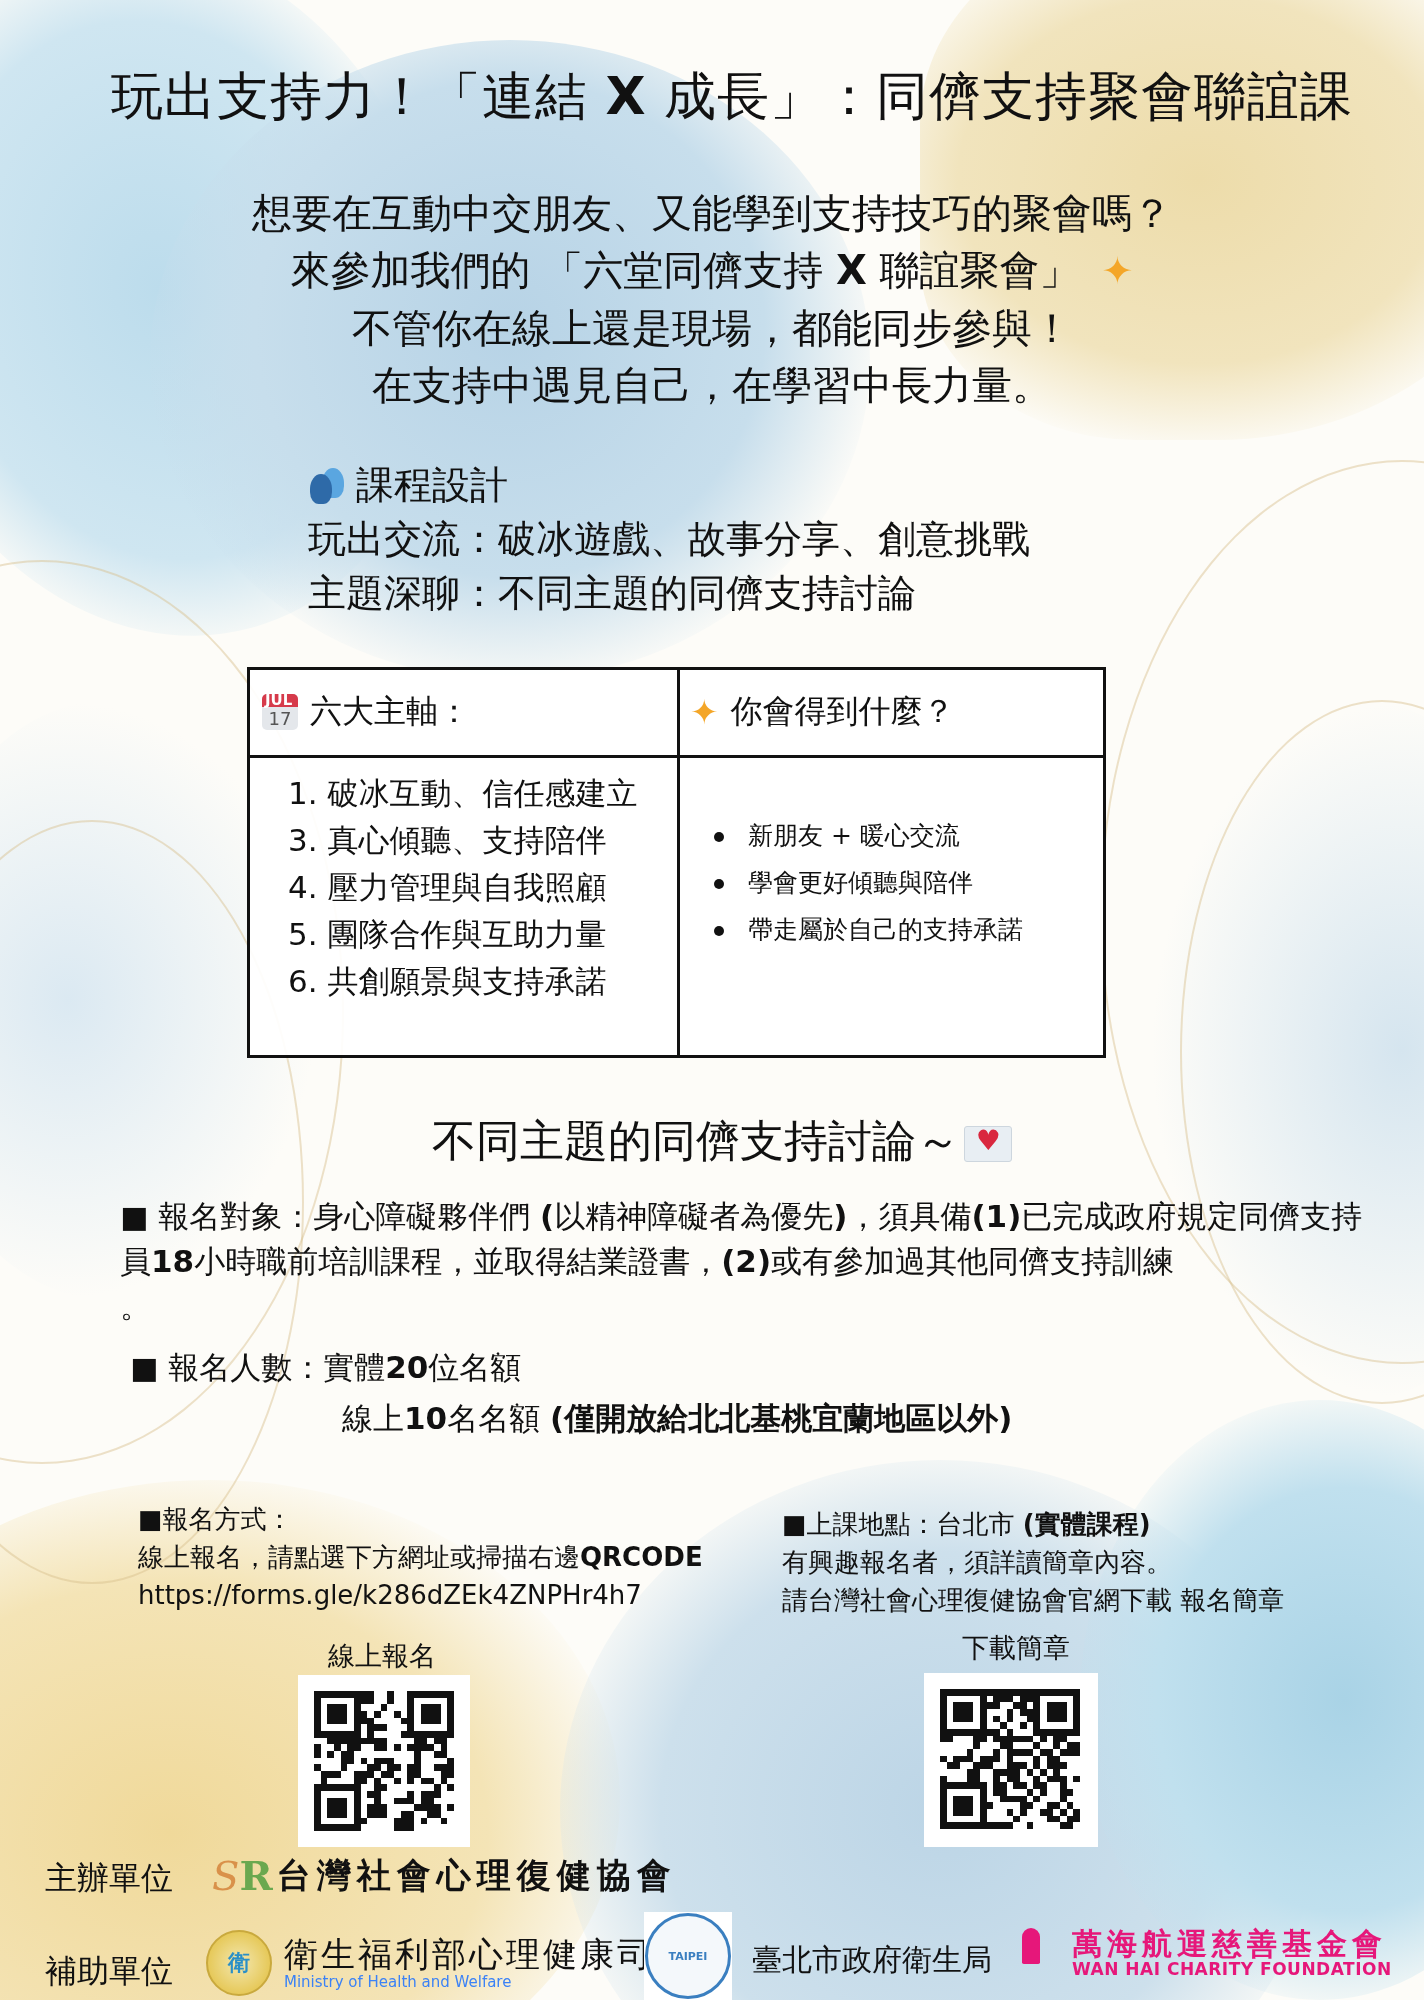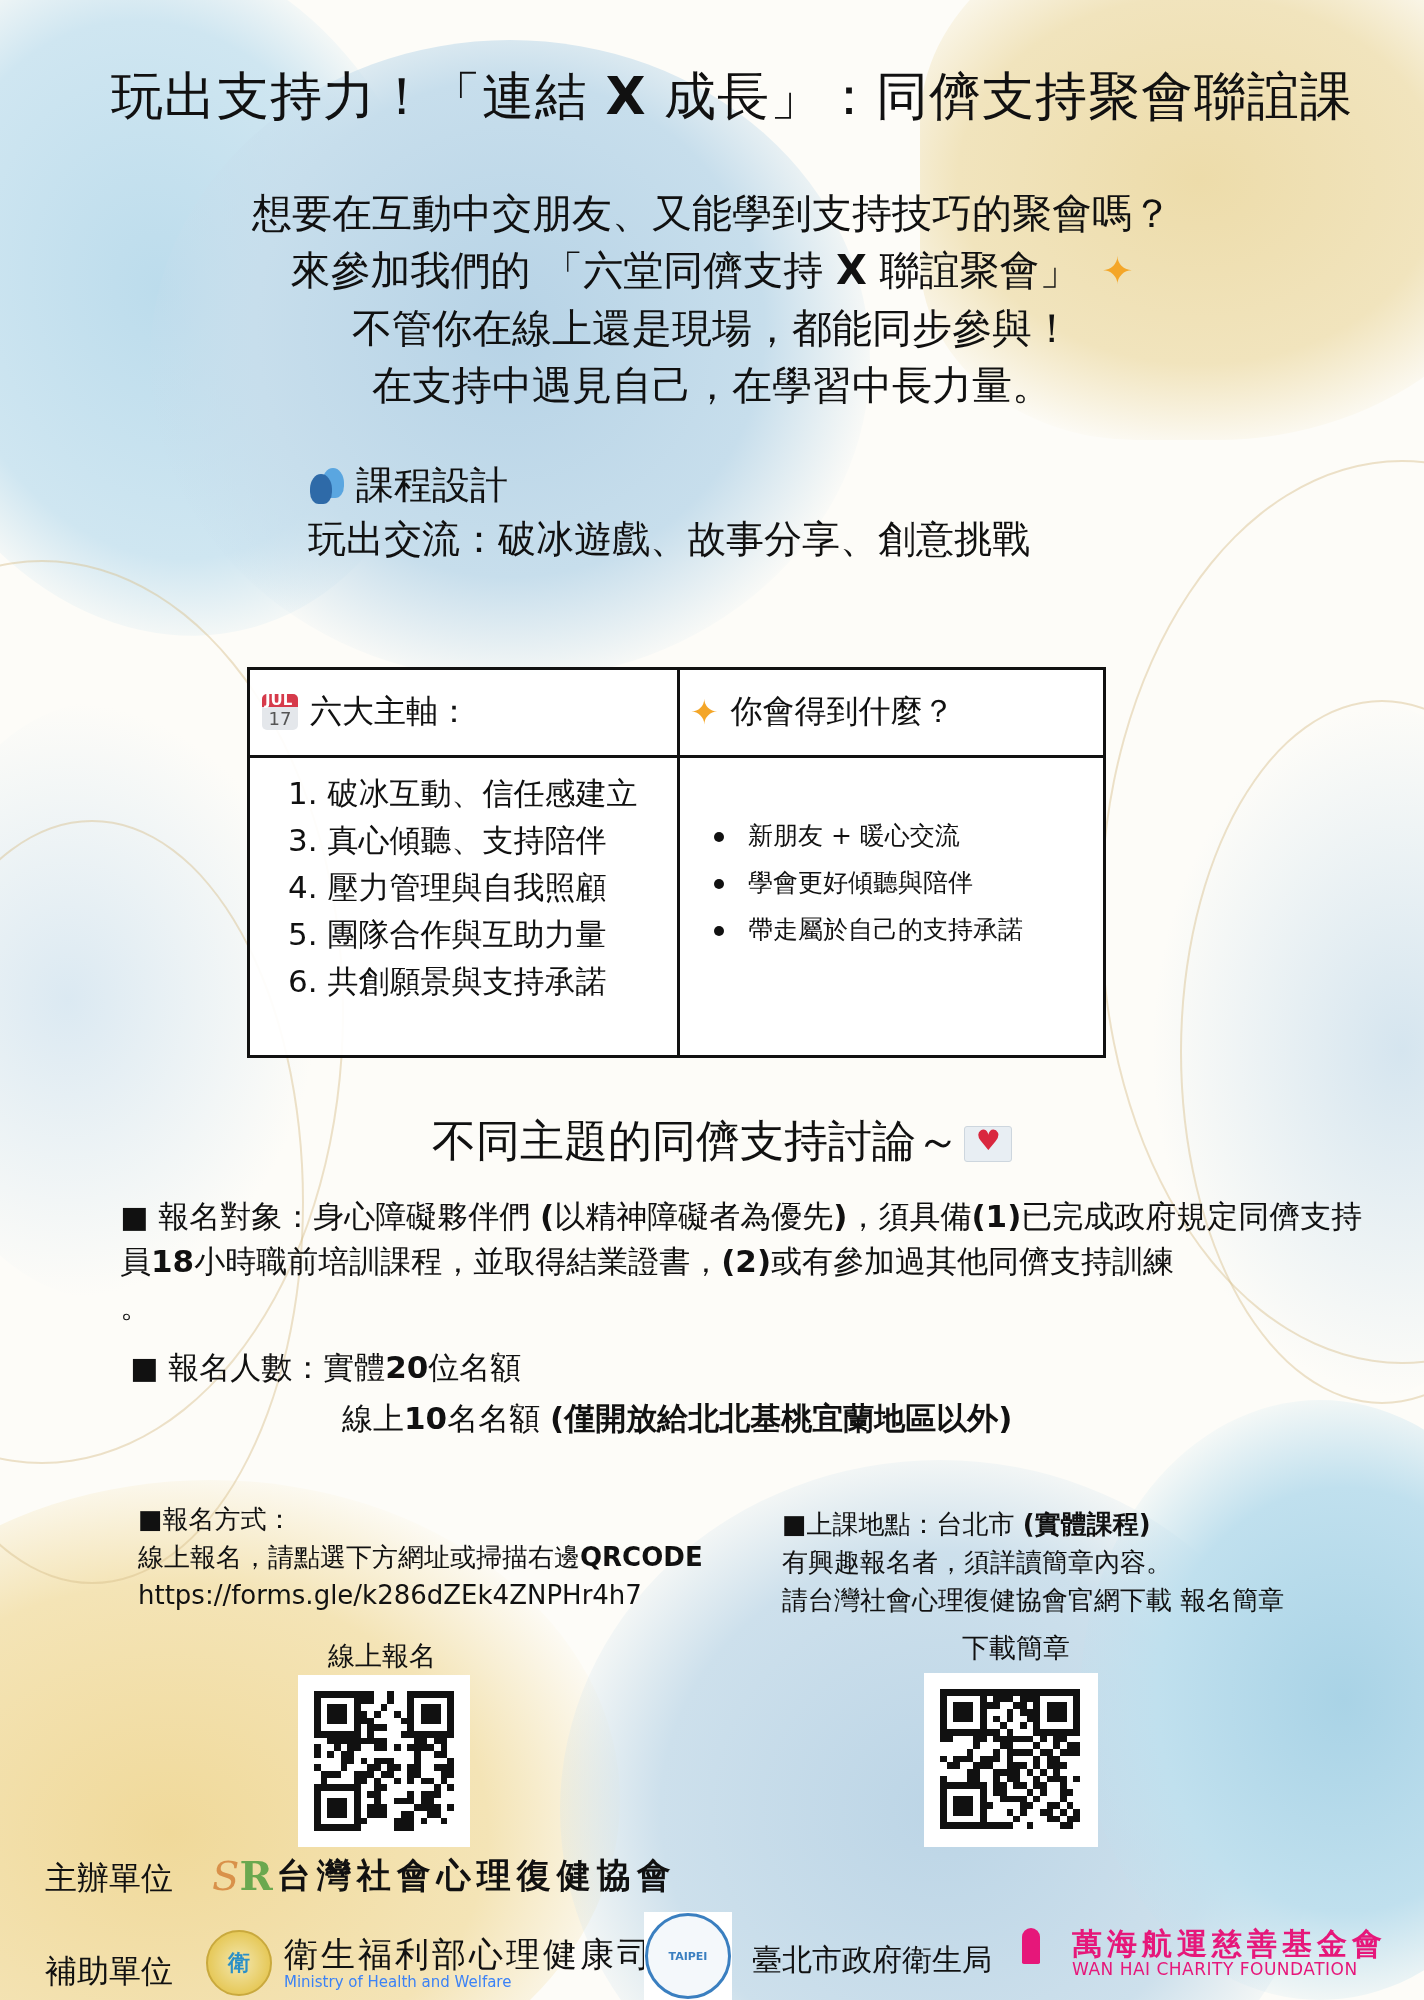--- a/index.html
+++ b/index.html
@@ -77,21 +77,21 @@
   .sr-logo b { color: #6aa84f; font-style: normal; }
   .moh-logo { width: 62px; height: 62px; border-radius: 50%; background: radial-gradient(circle, #f3e7b0 0%, #e6c95a 70%, #c9a93d 100%); border: 2px solid #c9a93d; display: flex; align-items: center; justify-content: center; color: #2a8fc7; font-size: 22px; font-weight: bold; }
   .moh-name { font-size: 34px; letter-spacing: 3px; line-height: 38px; }
   .moh-en { font-size: 15px; color: #3b82f6; letter-spacing: 0; }
   .taipei-logo { width: 88px; height: 88px; background: #fff; display: flex; align-items: center; justify-content: center; }
   .taipei-logo .c { width: 80px; height: 80px; border-radius: 50%; border: 3px solid #3a7fc0; display: flex; align-items: center; justify-content: center; font-size: 11px; color: #3a7fc0; font-weight: bold; background: #f4f8fb; }
   .gov-name { font-size: 30px; }
   .wanhai-icon { width: 30px; height: 44px; position: relative; }
   .wanhai-icon::before { content: ""; position: absolute; left: 4px; top: 0; width: 18px; height: 36px; background: #e6177a; border-radius: 10px 10px 2px 2px; }
   .wanhai-name { color: #e6177a; font-family: "DejaVu Serif", serif; font-size: 30px; letter-spacing: 5px; line-height: 32px; font-weight: bold; }
-  .wanhai-en { color: #e6177a; font-size: 17px; font-weight: normal; letter-spacing: 0.5px; line-height: 18px; }
+  .wanhai-en { color: #e6177a; font-size: 17px; font-weight: bold; letter-spacing: 0.5px; line-height: 18px; }
 </style>
 </head>
 <body>
 
 <div class="blob b7"></div>
 <div class="blob b8"></div>
 <div class="blob b1"></div>
 <div class="blob b2"></div>
 <div class="blob b3"></div>
 <div class="blob b4"></div>
@@ -113,20 +113,21 @@
 
 <div class="abs course">
   <div class="head">
     <span class="people-icon">
         <span class="p2"></span>
         <span class="p1"></span>
       </span>
     <span>課程設計</span>
   </div>
   <div>玩出交流：破冰遊戲、故事分享、創意挑戰</div>
+  <div>主題深聊：不同主題的同儕支持討論</div>
 </div>
 
 <div class="abs table">
   <div class="vdiv"></div>
   <div class="hdiv"></div>
   <div class="th left">
     <span class="cal-icon">
         <span class="top">JUL</span>
         <span class="num">17</span>
       </span>

